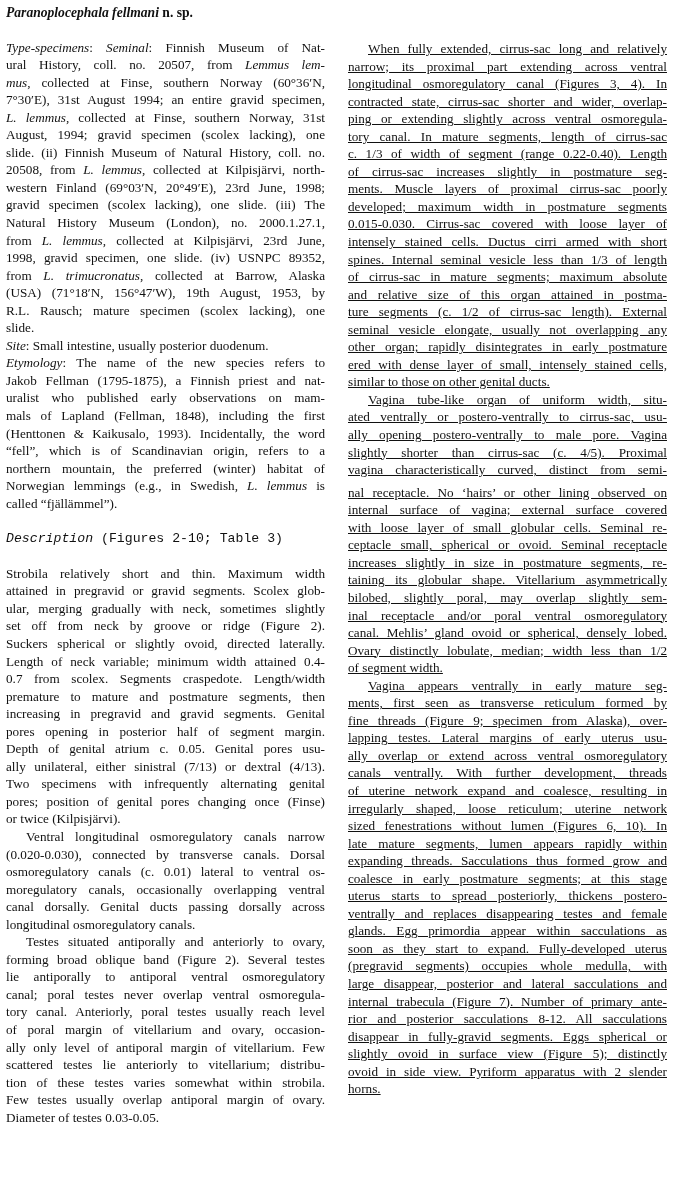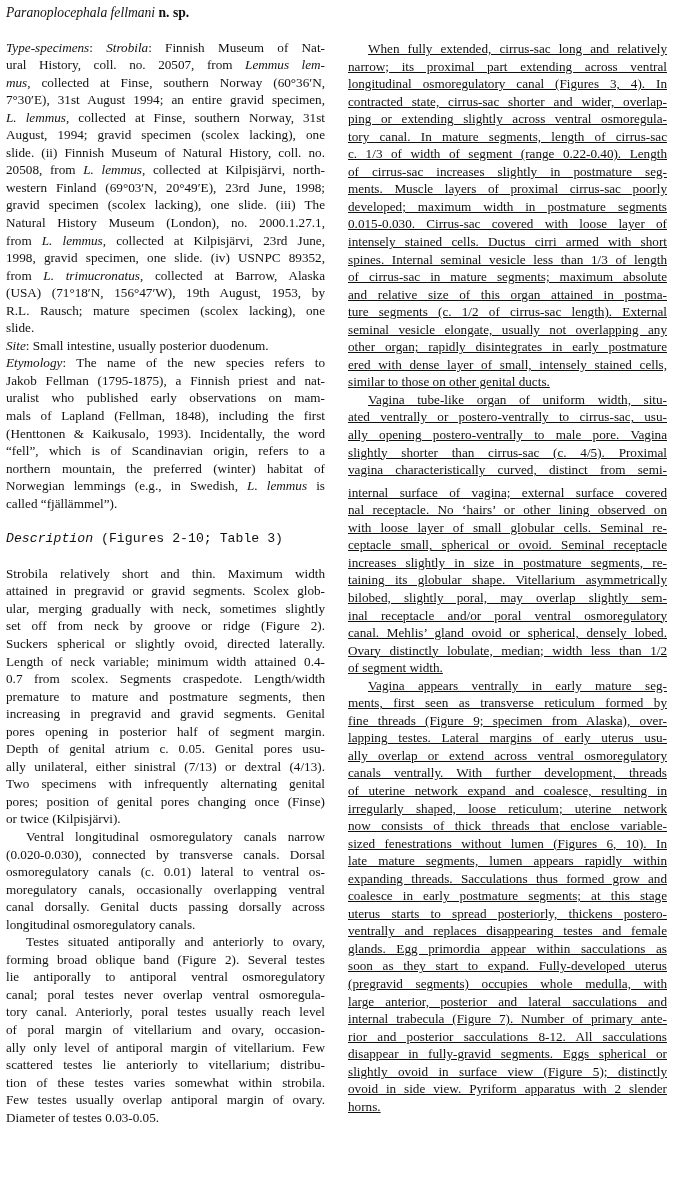--- a/index.html
+++ b/index.html
@@ -5,39 +5,39 @@
   html, body { margin: 0; padding: 0; background: #ffffff; }
   body {
     width: 678px; height: 1178px; overflow: hidden; position: relative;
     font-family: "Liberation Serif", "DejaVu Serif", serif;
     color: #111111; font-size: 13.2px;
   }
   .col { position: absolute; width: 319px; }
   #col-left { left: 6px; top: 4px; }
   #col-right { left: 348px; top: 40px; text-decoration: underline; }
   .title { font-weight: bold; font-size: 13.6px; line-height: 17.5px; margin: 0 0 17px 0; }
-  .title i { font-weight: normal; }
+  .title i { font-weight: bold; }
   .line {
     display: block; height: 17.55px; line-height: 17.55px; white-space: nowrap;
     text-align: justify; text-align-last: justify; overflow: hidden;
   }
   .line.last { text-align-last: left; }
   .line.indent { padding-left: 20px; }
   .gap { height: 17.5px; }
   .gap-small { height: 5px; }
   .heading { display: block; height: 17.5px; line-height: 17.5px; font-family: Liberation Mono, monospace; }
   i, em { font-style: italic; }
 </style>
 </head>
 <body>
 
 <div id="col-left" class="col">
   <div class="title"><i>Paranoplocephala fellmani</i><span> n. sp.</span></div>
   <div>
-      <span class="line"><i>Type-specimens</i><span>: </span><i>Strobila</i><span>: Finnish Museum of Nat-</span></span>
+      <span class="line"><i>Type-specimens</i><span>: </span><i>Seminal</i><span>: Finnish Museum of Nat-</span></span>
       <span class="line"><span>ural History, coll. no. 20507, from </span><i>Lemmus lem-</i></span>
       <span class="line"><i>mus</i><span>, collected at Finse, southern Norway (60°36′N,</span></span>
       <span class="line"><span>7°30′E), 31st August 1994; an entire gravid specimen,</span></span>
       <span class="line"><i>L. lemmus</i><span>, collected at Finse, southern Norway, 31st</span></span>
       <span class="line"><span>August, 1994; gravid specimen (scolex lacking), one</span></span>
       <span class="line"><span>slide. (ii) Finnish Museum of Natural History, coll. no.</span></span>
       <span class="line"><span>20508, from </span><i>L. lemmus</i><span>, collected at Kilpisjärvi, north-</span></span>
       <span class="line"><span>western Finland (69°03′N, 20°49′E), 23rd June, 1998;</span></span>
       <span class="line"><span>gravid specimen (scolex lacking), one slide. (iii) The</span></span>
       <span class="line"><span>Natural History Museum (London), no. 2000.1.27.1,</span></span>
@@ -130,52 +130,51 @@
     </div>
   <div>
       <span class="line indent">Vagina tube-like organ of uniform width, situ-</span>
       <span class="line">ated ventrally or postero-ventrally to cirrus-sac, usu-</span>
       <span class="line">ally opening postero-ventrally to male pore. Vagina</span>
       <span class="line">slightly shorter than cirrus-sac (c. 4/5). Proximal</span>
       <span class="line">vagina characteristically curved, distinct from semi-</span>
     </div>
   <div class="gap-small"></div>
   <div>
+      <span class="line">nal receptacle. No ‘hairs’ or other lining observed on</span>
       <span class="line">internal surface of vagina; external surface covered</span>
-      <span class="line">nal receptacle. No ‘hairs’ or other lining observed on</span>
       <span class="line">with loose layer of small globular cells. Seminal re-</span>
       <span class="line">ceptacle small, spherical or ovoid. Seminal receptacle</span>
       <span class="line">increases slightly in size in postmature segments, re-</span>
       <span class="line">taining its globular shape. Vitellarium asymmetrically</span>
       <span class="line">bilobed, slightly poral, may overlap slightly sem-</span>
       <span class="line">inal receptacle and/or poral ventral osmoregulatory</span>
       <span class="line">canal. Mehlis’ gland ovoid or spherical, densely lobed.</span>
       <span class="line">Ovary distinctly lobulate, median; width less than 1/2</span>
       <span class="line last">of segment width.</span>
     </div>
   <div>
       <span class="line indent">Vagina appears ventrally in early mature seg-</span>
       <span class="line">ments, first seen as transverse reticulum formed by</span>
       <span class="line">fine threads (Figure 9; specimen from Alaska), over-</span>
       <span class="line">lapping testes. Lateral margins of early uterus usu-</span>
       <span class="line">ally overlap or extend across ventral osmoregulatory</span>
       <span class="line">canals ventrally. With further development, threads</span>
       <span class="line">of uterine network expand and coalesce, resulting in</span>
       <span class="line">irregularly shaped, loose reticulum; uterine network</span>
-      <span class="line">now consists of thick threads that enclose variable-</span>
       <span class="line">sized fenestrations without lumen (Figures 6, 10). In</span>
       <span class="line">late mature segments, lumen appears rapidly within</span>
       <span class="line">expanding threads. Sacculations thus formed grow and</span>
       <span class="line">coalesce in early postmature segments; at this stage</span>
       <span class="line">uterus starts to spread posteriorly, thickens postero-</span>
       <span class="line">ventrally and replaces disappearing testes and female</span>
       <span class="line">glands. Egg primordia appear within sacculations as</span>
       <span class="line">soon as they start to expand. Fully-developed uterus</span>
       <span class="line">(pregravid segments) occupies whole medulla, with</span>
-      <span class="line">large anterior, posterior and lateral sacculations and</span>
+      <span class="line">large disappear, posterior and lateral sacculations and</span>
       <span class="line">internal trabecula (Figure 7). Number of primary ante-</span>
       <span class="line">rior and posterior sacculations 8-12. All sacculations</span>
       <span class="line">disappear in fully-gravid segments. Eggs spherical or</span>
       <span class="line">slightly ovoid in surface view (Figure 5); distinctly</span>
       <span class="line">ovoid in side view. Pyriform apparatus with 2 slender</span>
       <span class="line last">horns.</span>
     </div>
 </div>
 
 </body></html>

